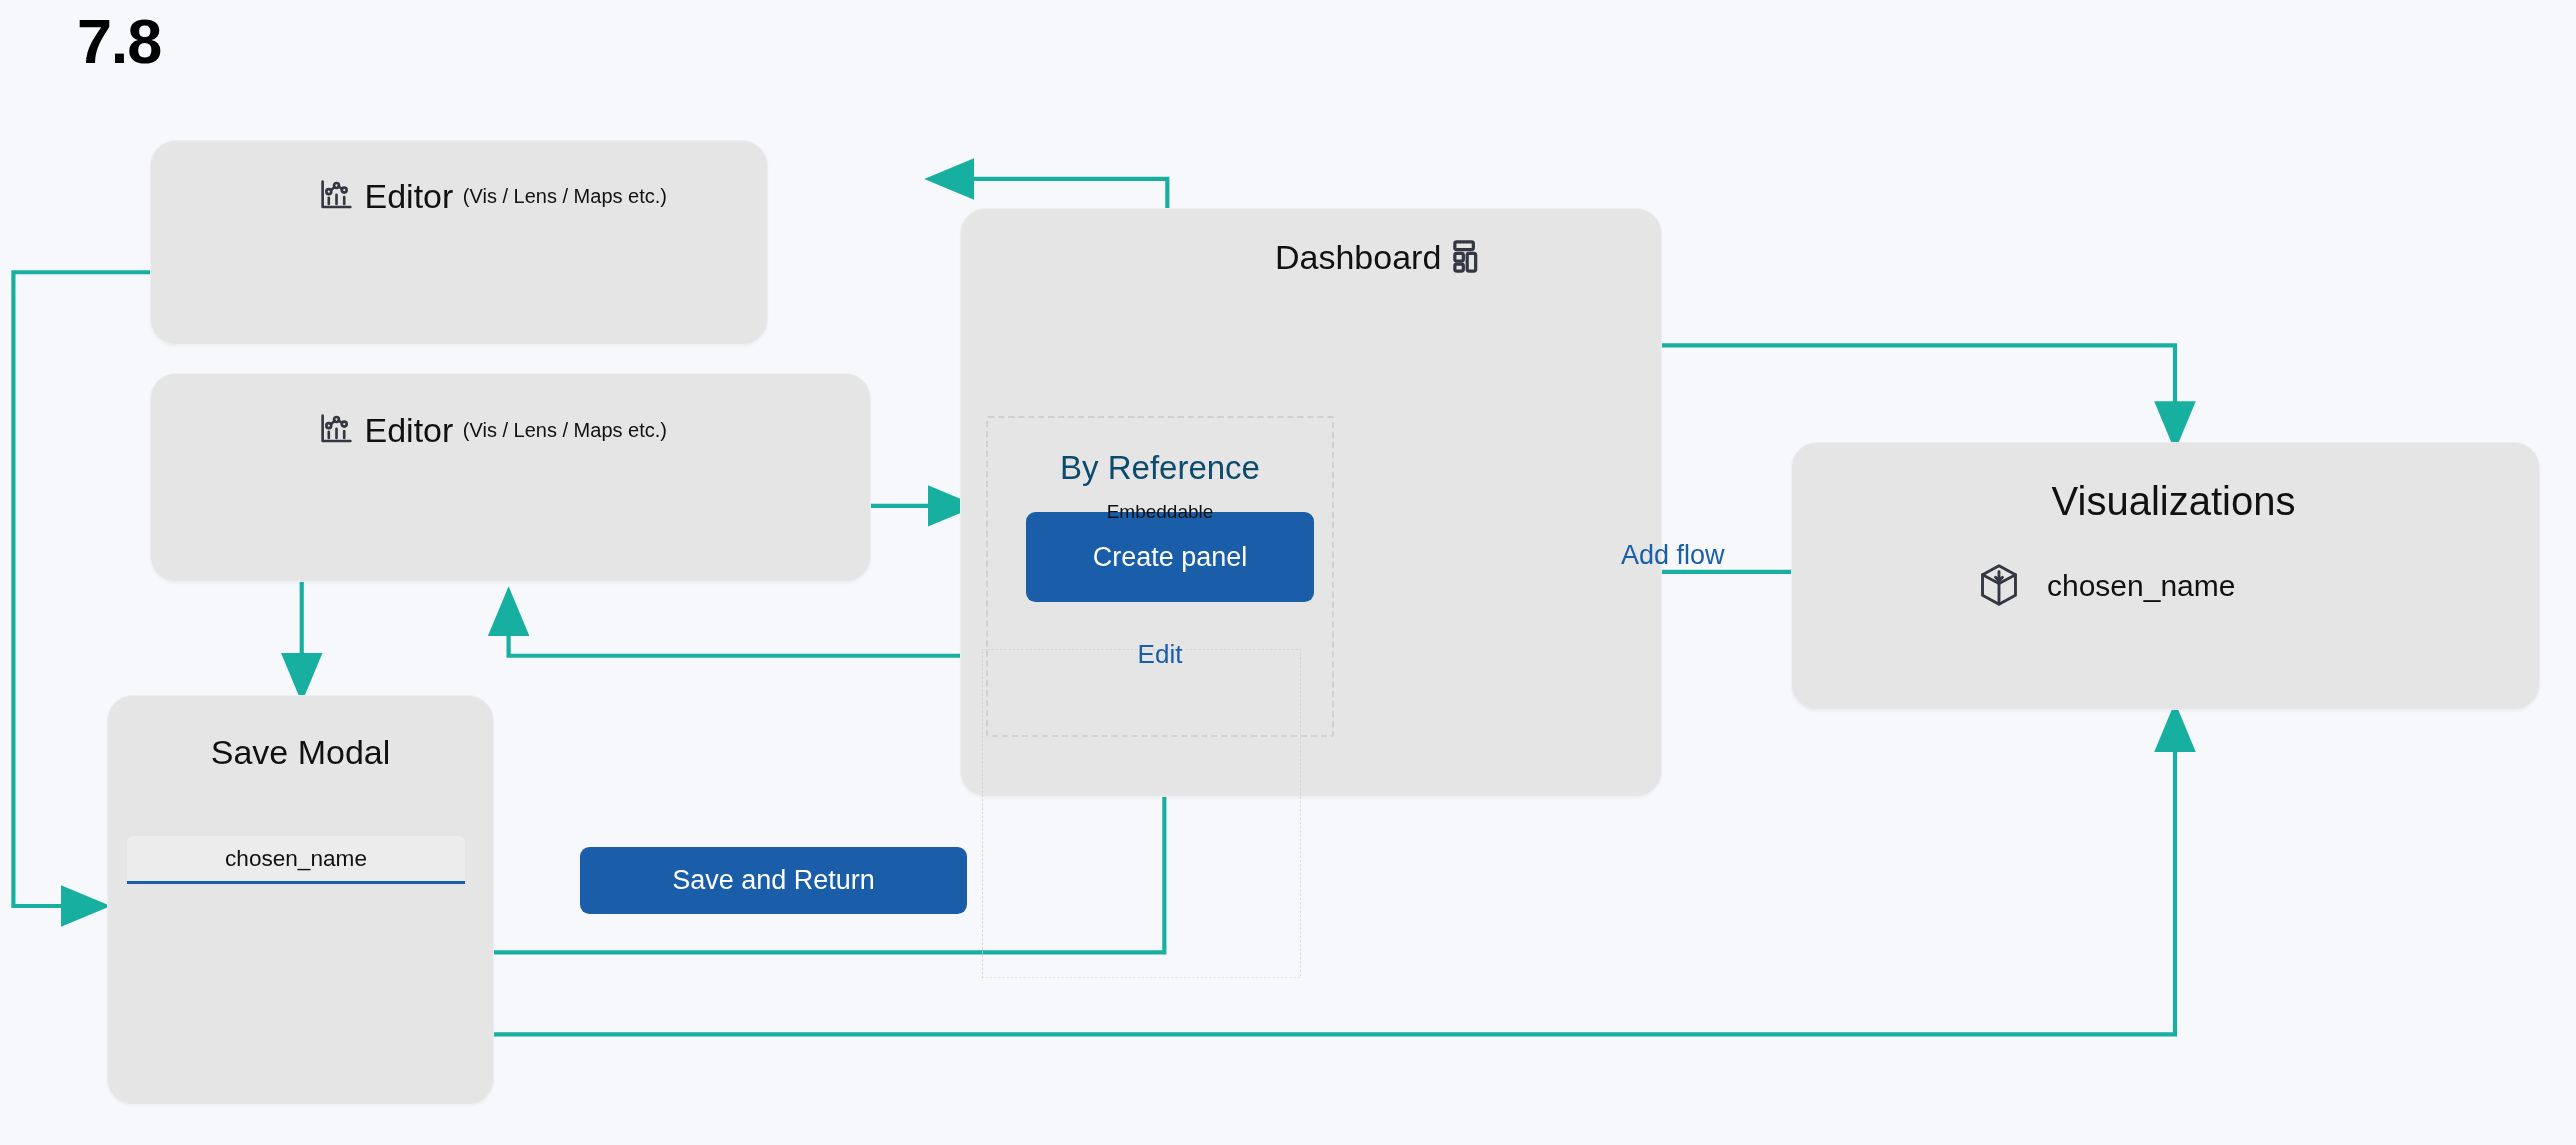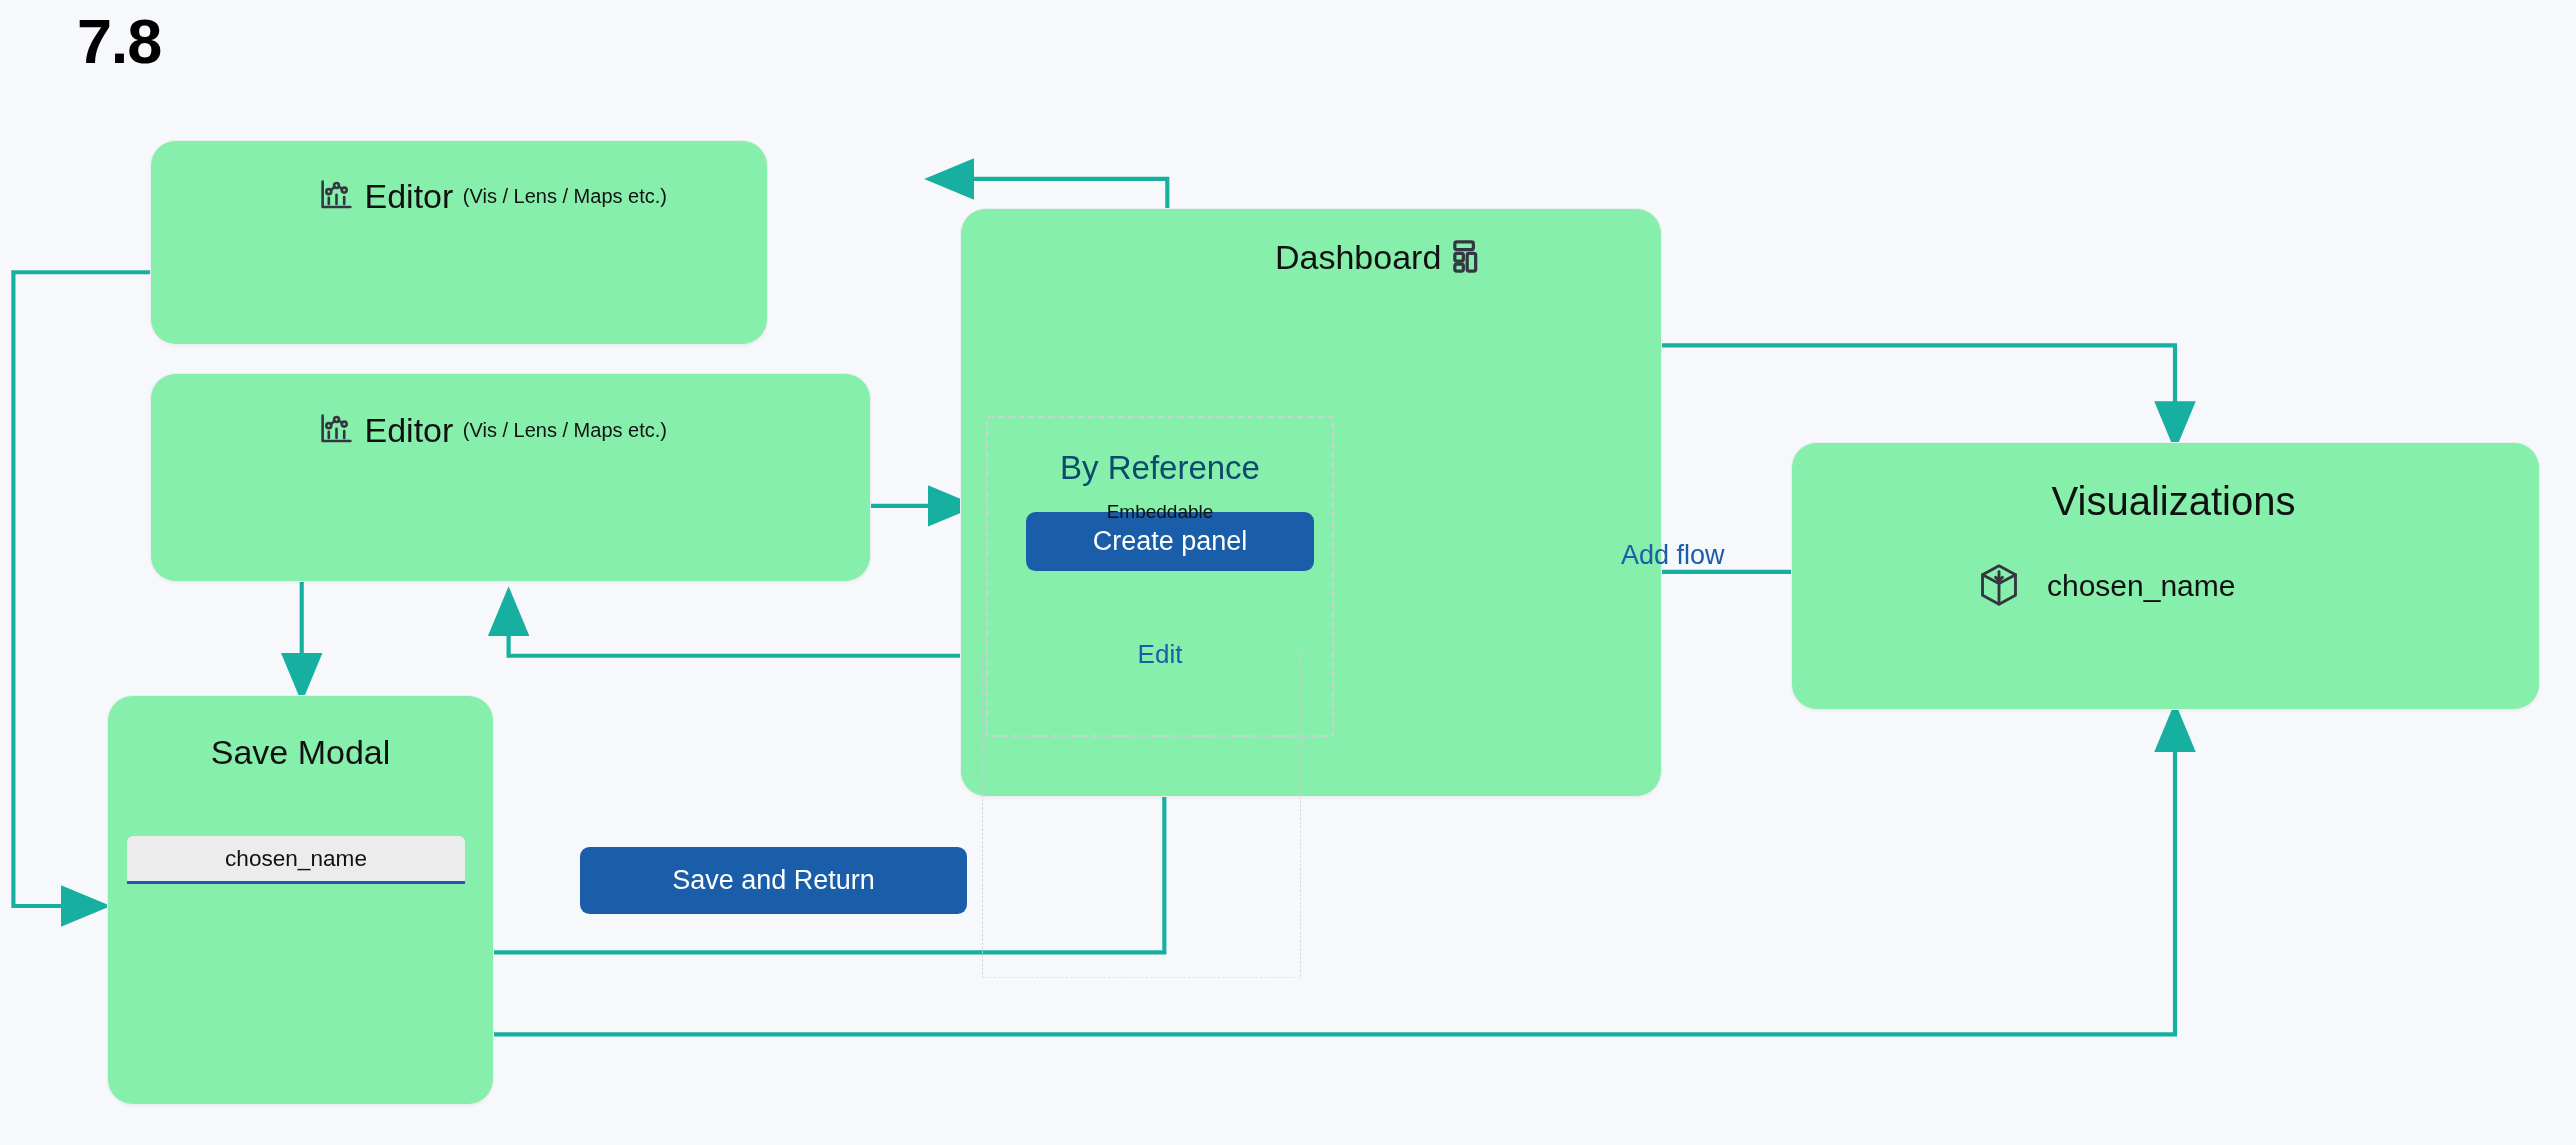--- a/index.html
+++ b/index.html
@@ -18,21 +18,21 @@
     left: 77px; top: 4.8px;
     display: flex; align-items: baseline; gap: 28px;
     white-space: nowrap;
   }
   .title-num { font-size: 63px; font-weight: bold; color: #000; letter-spacing: -1.2px; }
   .title-txt { font-size: 42px; font-weight: bold; color: #000; }
 
   
   .card {
     position: absolute;
-    background: #86efac;
+    background: #e5e5e5;
     border: 1.8px solid #eceef1;
     border-radius: 26px;
     box-shadow: 0 1.2px 2.4px rgba(0,0,0,0.03);
   }
   .card-head {
     position: absolute;
     display: flex; align-items: center; gap: 9.5px;
     white-space: nowrap;
   }
   .card-title { font-size: 34px; color: #111; font-weight: normal; }
@@ -166,21 +166,21 @@
       <span class="ico">
         <svg width="37" height="37" viewBox="0 0 24 24" fill="none" stroke="#343741" stroke-width="2.1" stroke-linejoin="round">
           <rect x="2.5" y="2.5" width="12" height="5" rx="1.2"></rect>
           <rect x="2.5" y="10" width="5.5" height="5" rx="1.2"></rect>
           <rect x="2.5" y="17" width="5.5" height="4.5" rx="1.2"></rect>
           <rect x="10.5" y="10" width="5.5" height="11.5" rx="1.2"></rect>
         </svg>
       </span>
     </div>
 
-    <button class="btn" style="left:65px; top:303px; width:288px; height:59px;">Create panel</button>
+    <button class="btn" style="left:65px; top:303px; width:288px; height:90px;">Create panel</button>
 
     <span class="link" style="left:660px; top:331px;">Add flow</span>
 
     <div class="dashed" style="left:21px; top:440px; width:755px; height:779px; transform:scale(0.4227); transform-origin:0 0;"></div>
   </div>
 
   <div class="dashed" style="left:986px; top:416px; width:348px; height:321px;">
     <div class="ref-title" style="top:31px;">By Reference</div>
     <div class="ref-sub" style="top:83px;">Embeddable</div>
     <span class="link small" style="left:50%; top:221px; transform:translateX(-50%);">Edit</span>

